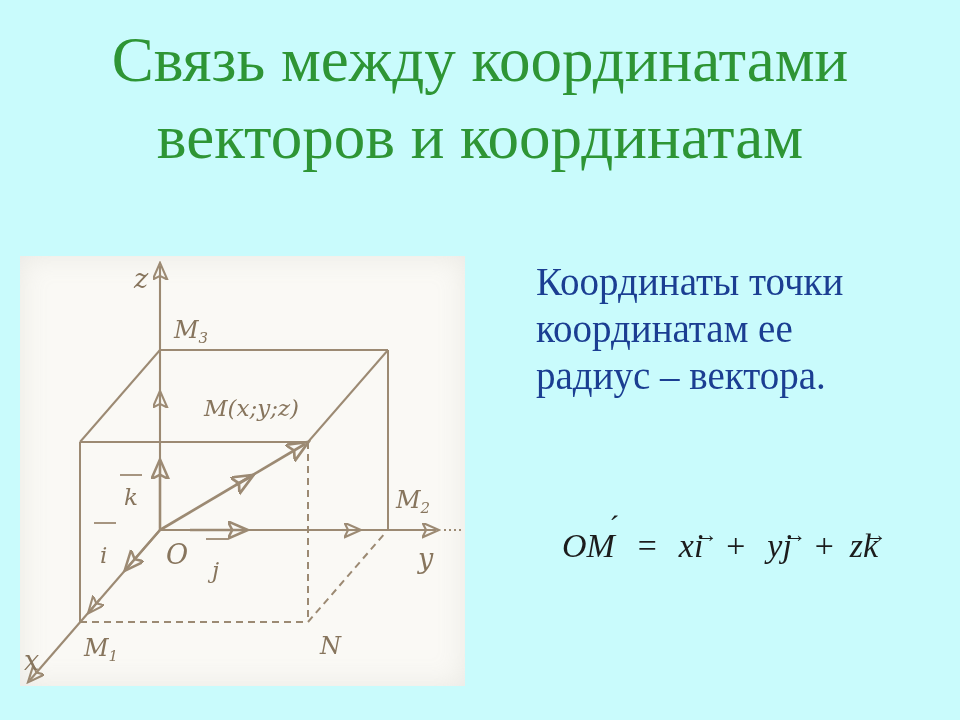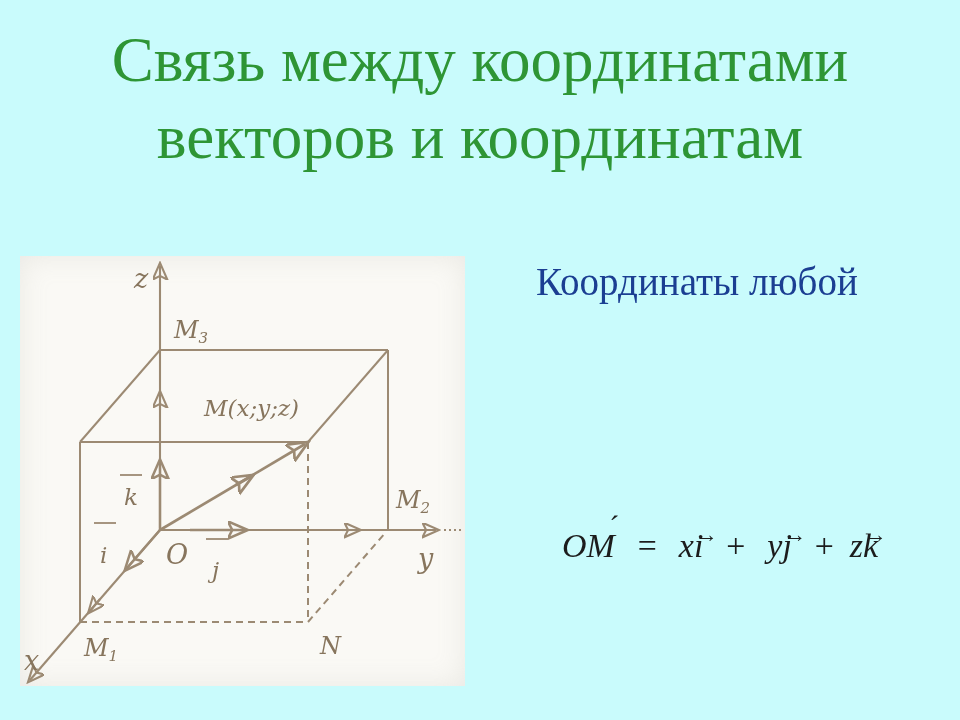--- a/index.html
+++ b/index.html
@@ -121,21 +121,23 @@
       <text x="376" y="252" font-size="24"><tspan>M</tspan><tspan font-size="15" dy="5">2</tspan></text>
       <text x="64" y="400" font-size="24"><tspan>M</tspan><tspan font-size="15" dy="5">1</tspan></text>
       <text x="300" y="398" font-size="24">N</text>
       <text x="80" y="307" font-size="23">i</text>
       <text x="192" y="322" font-size="23">j</text>
       <text x="104" y="249" font-size="23">k</text>
     </svg>
   </div>
 
   <div class="bodytext">
-    <div>Координаты любой</div>
+    <div>Координаты точки</div>
+    <div>координатам ее</div>
+    <div>радиус – вектора.</div>
   </div>
 
   <div class="formula">
     <span>O</span><span class="mtick"><span class="tick">´</span><span>M</span></span><span class="sp"></span>
     <span>=</span><span class="sp"></span>
     <span>x</span><span class="vec"><span class="ar">→</span><span>i</span></span><span class="sp"></span>
     <span>+</span><span class="sp"></span>
     <span>y</span><span class="vec"><span class="ar">→</span><span>j</span></span><span class="sp"></span>
     <span>+</span><span class="spn"></span>
     <span>z</span><span class="vec"><span class="ar">→</span><span>k</span></span>

